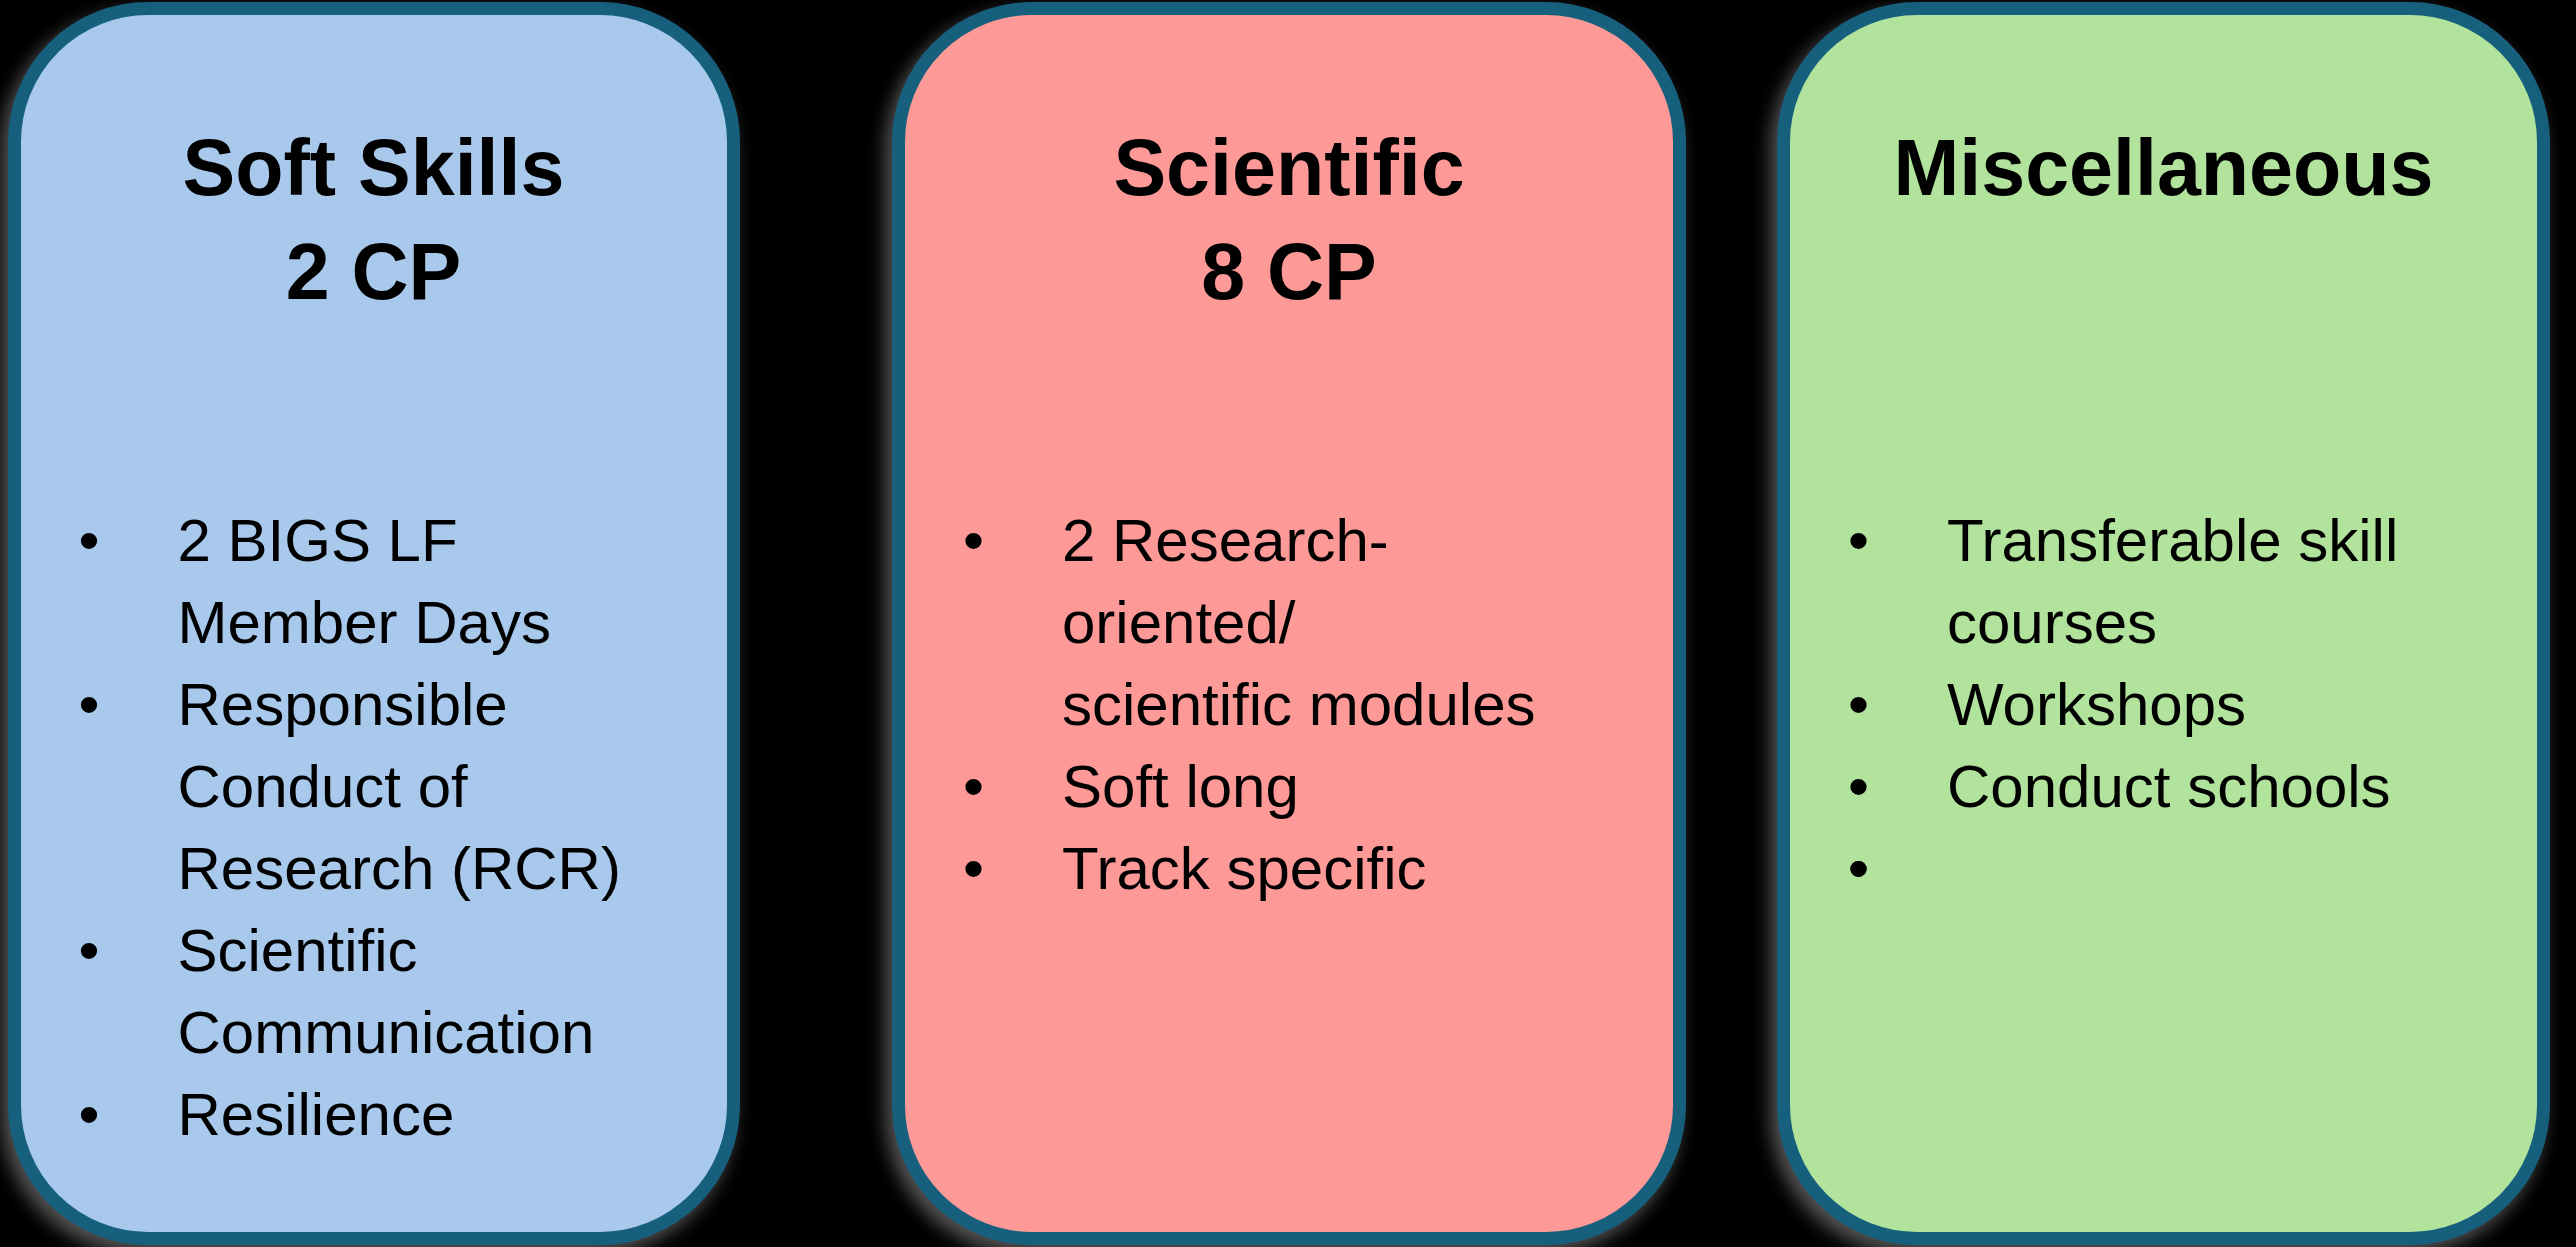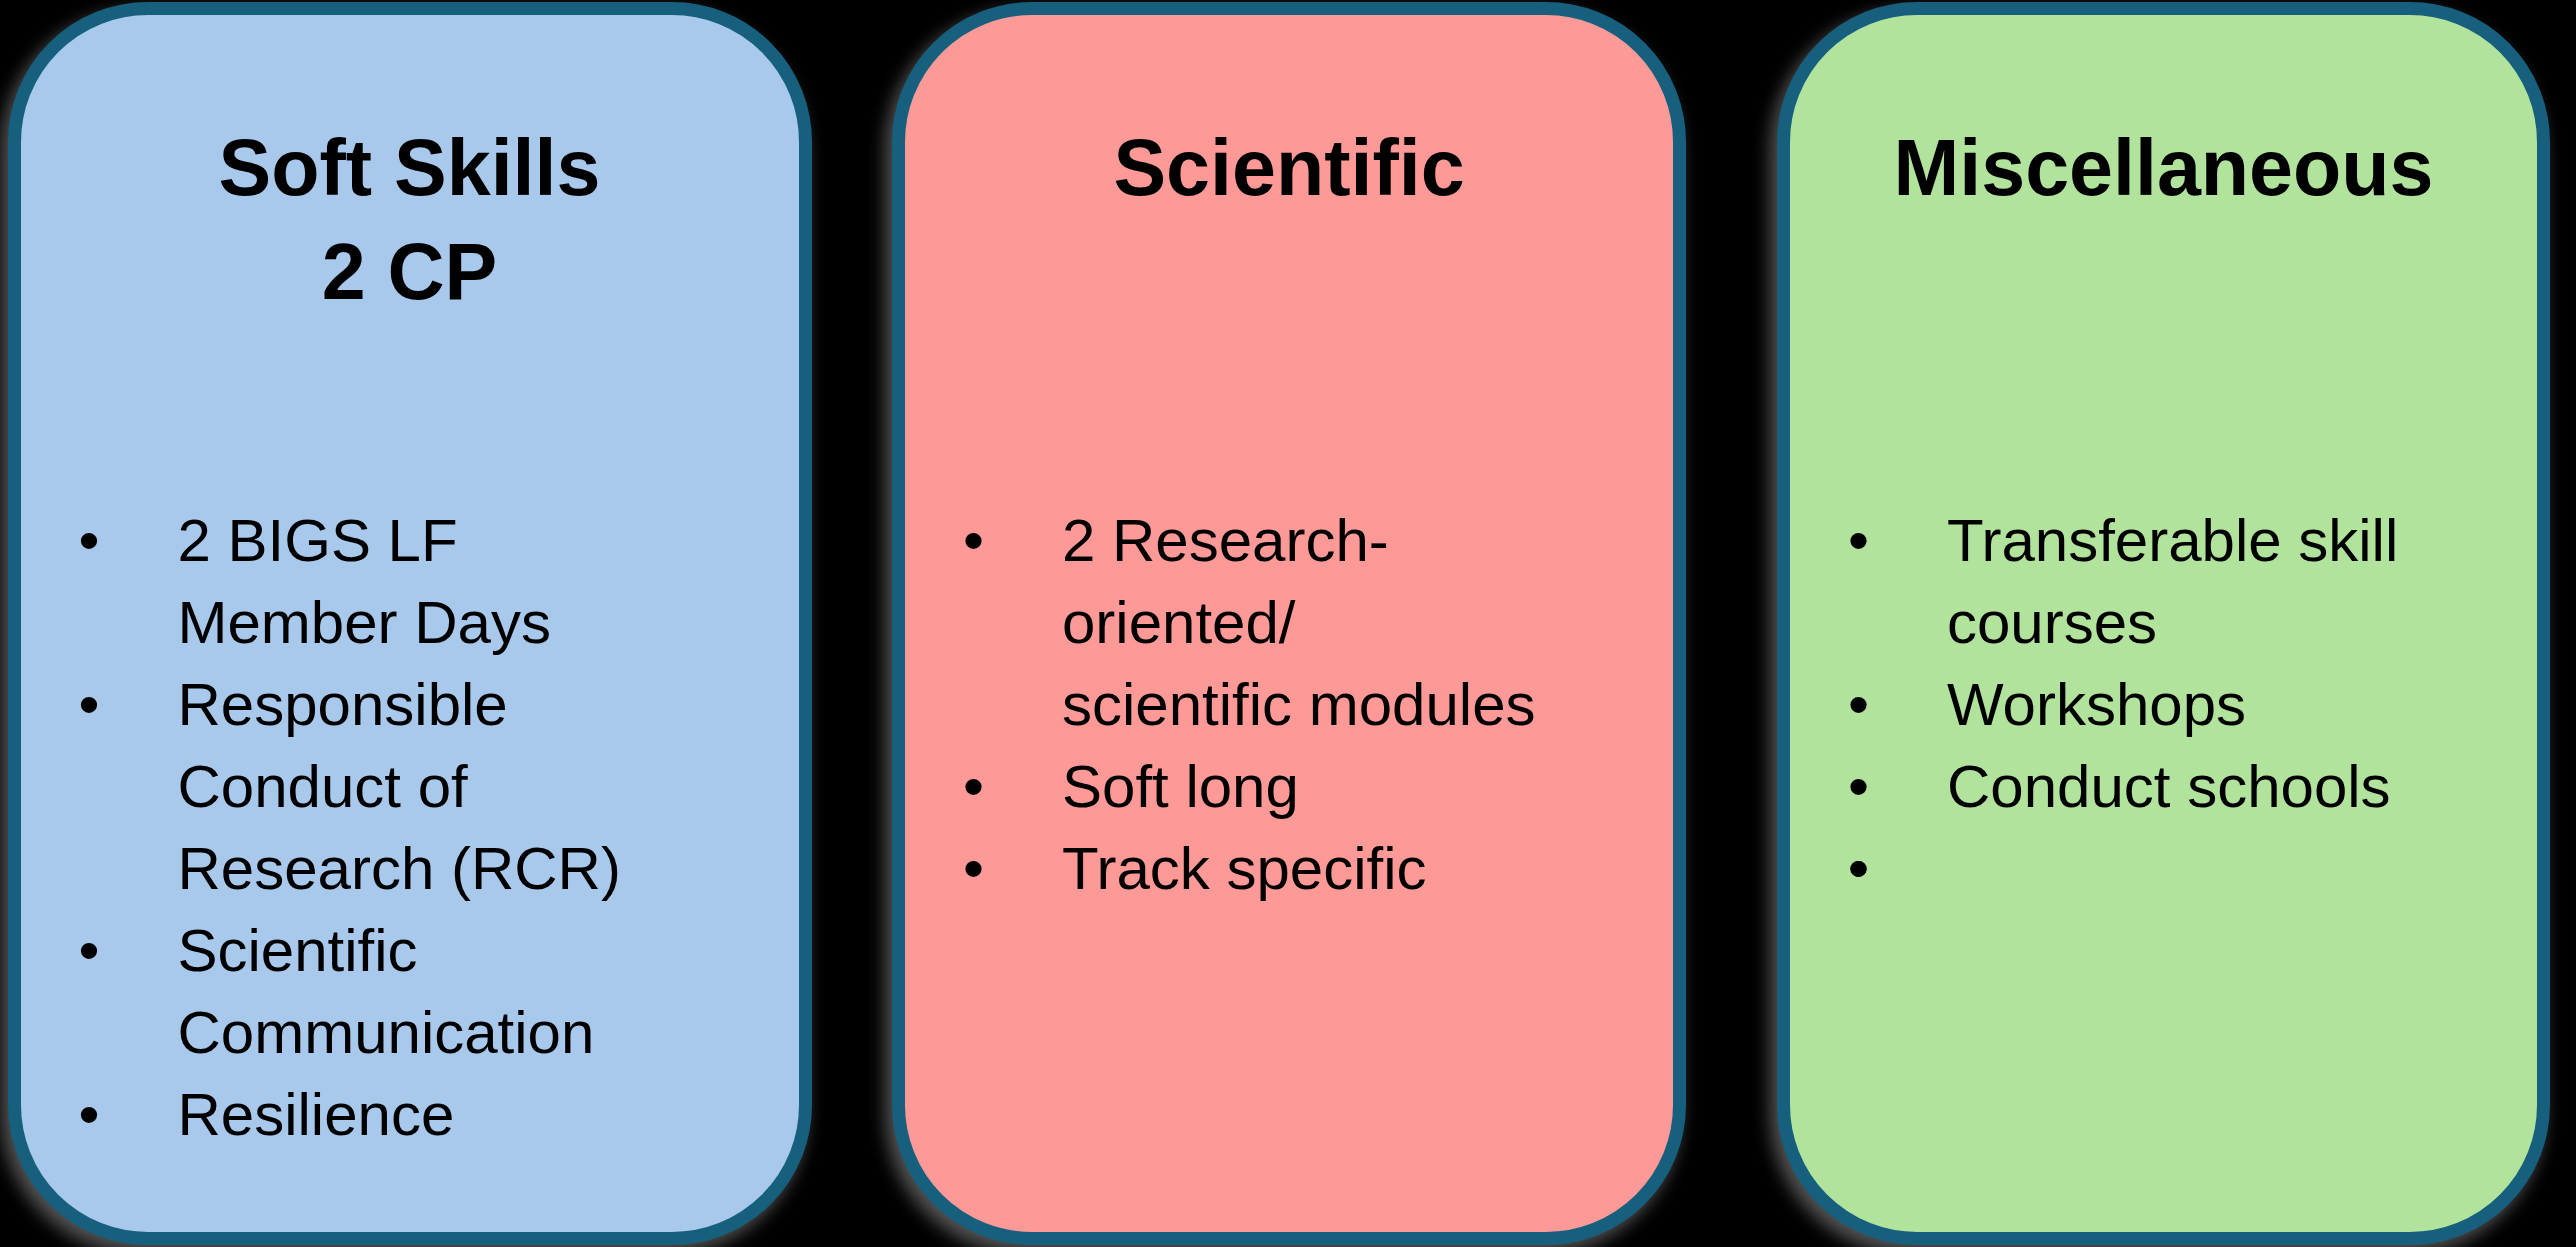--- a/index.html
+++ b/index.html
@@ -15,21 +15,21 @@
   }
   .card {
     position: absolute;
     top: 1.9px;
     height: 1243px;
     box-sizing: border-box;
     border: 13px solid;
     border-radius: 140px;
     box-shadow: -6.5px 8.4px 17px rgba(150,150,150,0.55);
   }
-  .card-0 { left: 7.5px;    width: 804px; }
+  .card-0 { left: 7.5px;    width: 732px; }
   .card-1 { left: 892px;  width: 794px; }
   .card-2 { left: 1777px; width: 773px; }
 
   .card-title {
     position: absolute;
     top: 101px;
     left: 0;
     right: 0;
     text-align: center;
     font-size: 79px;
@@ -76,20 +76,21 @@
 Research (RCR)</span></li>
       <li><span class="dot">•</span><span>Scientific
 Communication</span></li>
       <li><span class="dot">•</span><span>Resilience</span></li>
     </ul>
 </section>
 
 <section class="card card-1" style="background: rgb(253, 154, 152); border-color: rgb(22, 95, 125);">
   <div class="card-title">
     <div>Scientific</div>
+    <div>8 CP</div>
   </div>
   <ul class="bullets">
       <li><span class="dot">•</span><span>2 Research-
 oriented/
 scientific modules</span></li>
       <li><span class="dot">•</span><span>Soft long</span></li>
       <li><span class="dot">•</span><span>Track specific</span></li>
     </ul>
 </section>
 

